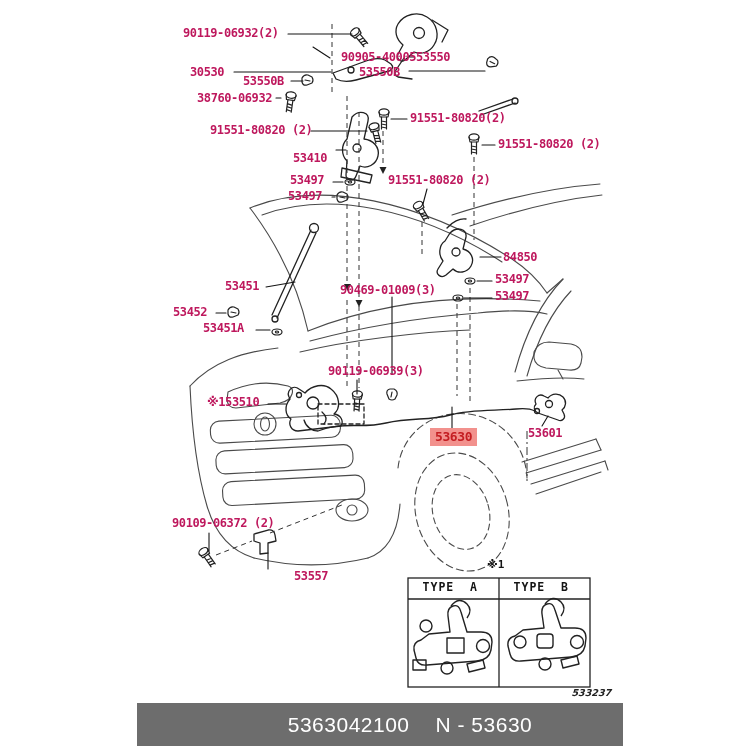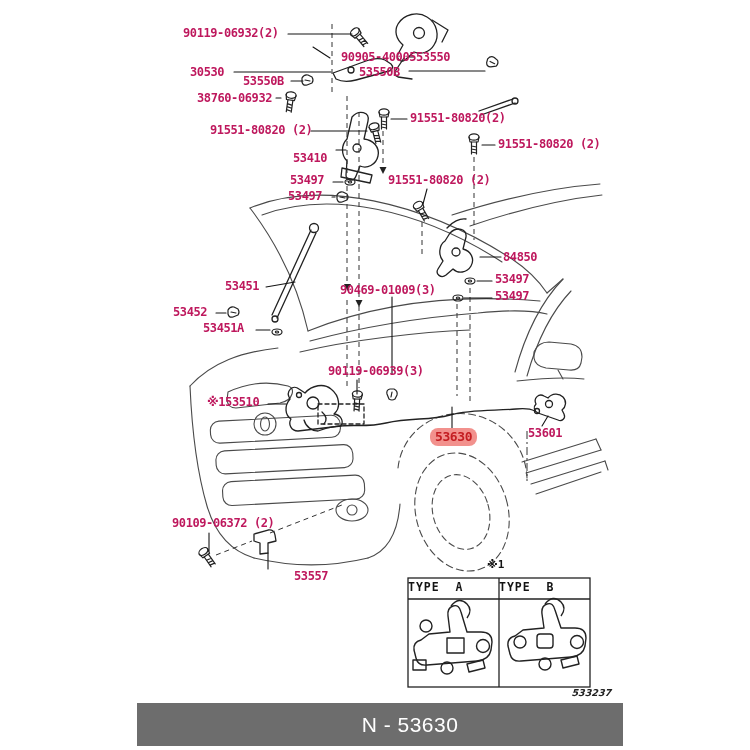--- a/index.html
+++ b/index.html
@@ -14,21 +14,21 @@
   .hl-label{
     position:absolute;
     font:bold 13px/14px "DejaVu Sans Mono","DejaVu Sans",monospace;
     letter-spacing:-0.4px;padding:2px 5px;white-space:pre;
   }
   .note-marker{
     position:absolute;
     font:bold 11px/12px "DejaVu Sans Mono","DejaVu Sans",monospace;color:#141414;
   }
   .type-header{
-    position:absolute;width:70px;text-align:left;
+    position:absolute;width:70px;text-align:right;
     font:bold 11.5px/12px "DejaVu Sans Mono","DejaVu Sans",monospace;
     letter-spacing:1px;color:#141414;white-space:pre;
   }
   .fig-code{
     position:absolute;left:560px;top:687px;width:52px;text-align:right;
     font:italic bold 9.5px/11px "DejaVu Sans",sans-serif;color:#222;
     transform:skewX(-6deg);
   }
   .footer-bar{
     position:absolute;left:137px;top:703px;width:486px;height:43px;
@@ -279,26 +279,27 @@
       <div class="part-label" style="left: 340px; top: 284px;">90469-01009(3)</div>
       <div class="part-label" style="left: 173px; top: 306px;">53452</div>
       <div class="part-label" style="left: 203px; top: 322px;">53451A</div>
       <div class="part-label" style="left: 320px; top: 365px; margin-left: 8px;">90119-06939(3)</div>
       <div class="part-label" style="left: 207px; top: 396px;">※153510</div>
       <div class="part-label" style="left: 528px; top: 427px;">53601</div>
       <div class="part-label" style="left: 172px; top: 517px;">90109-06372 (2)</div>
       <div class="part-label" style="left: 249px; top: 570px; margin-left: 45px;">53557</div>
     </div>
 
-  <div class="hl-label" style="left: 430px; top: 428px; background: rgb(242, 145, 141); color: rgb(196, 30, 34); border-radius: 8px;">53630</div>
+  <div class="hl-label" style="left: 430px; top: 428px; background: rgb(242, 145, 141); color: rgb(196, 30, 34);">53630</div>
 
   <div class="note-marker" style="left: 487px; top: 559px;">※1</div>
 
   <div class="type-header" style="left:408px;top:581px">TYPE  A</div>
   <div class="type-header" style="left:499px;top:581px">TYPE  B</div>
 
   <div class="fig-code">533237</div>
 
   <div class="footer-bar" style="background: rgb(109, 109, 109); color: rgb(255, 255, 255);">
+    <span>5363042100</span>
     <span>N - 53630</span>
   </div>
 
 </div>
 
 </body></html>

